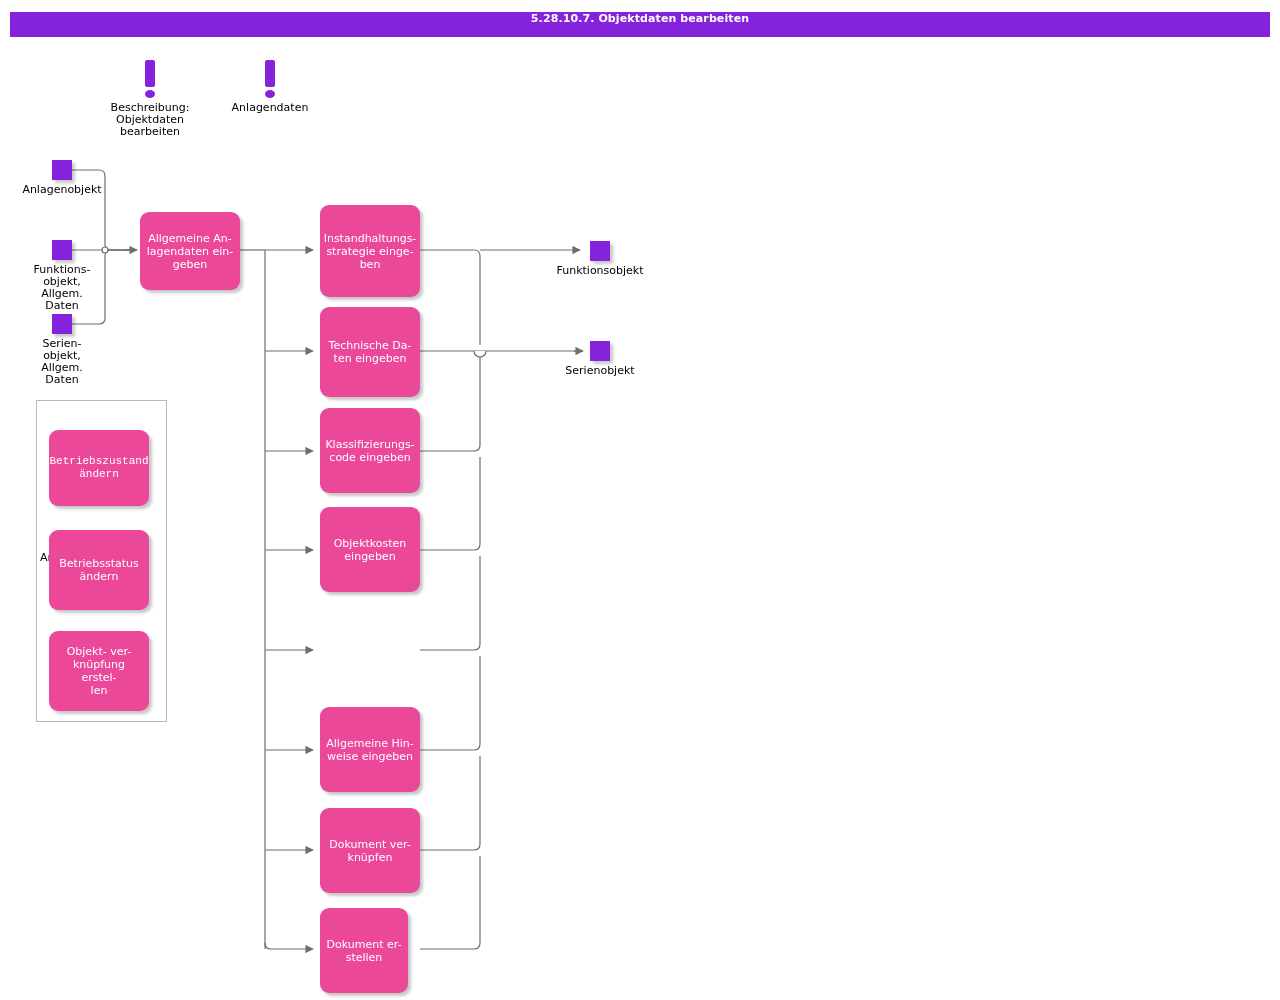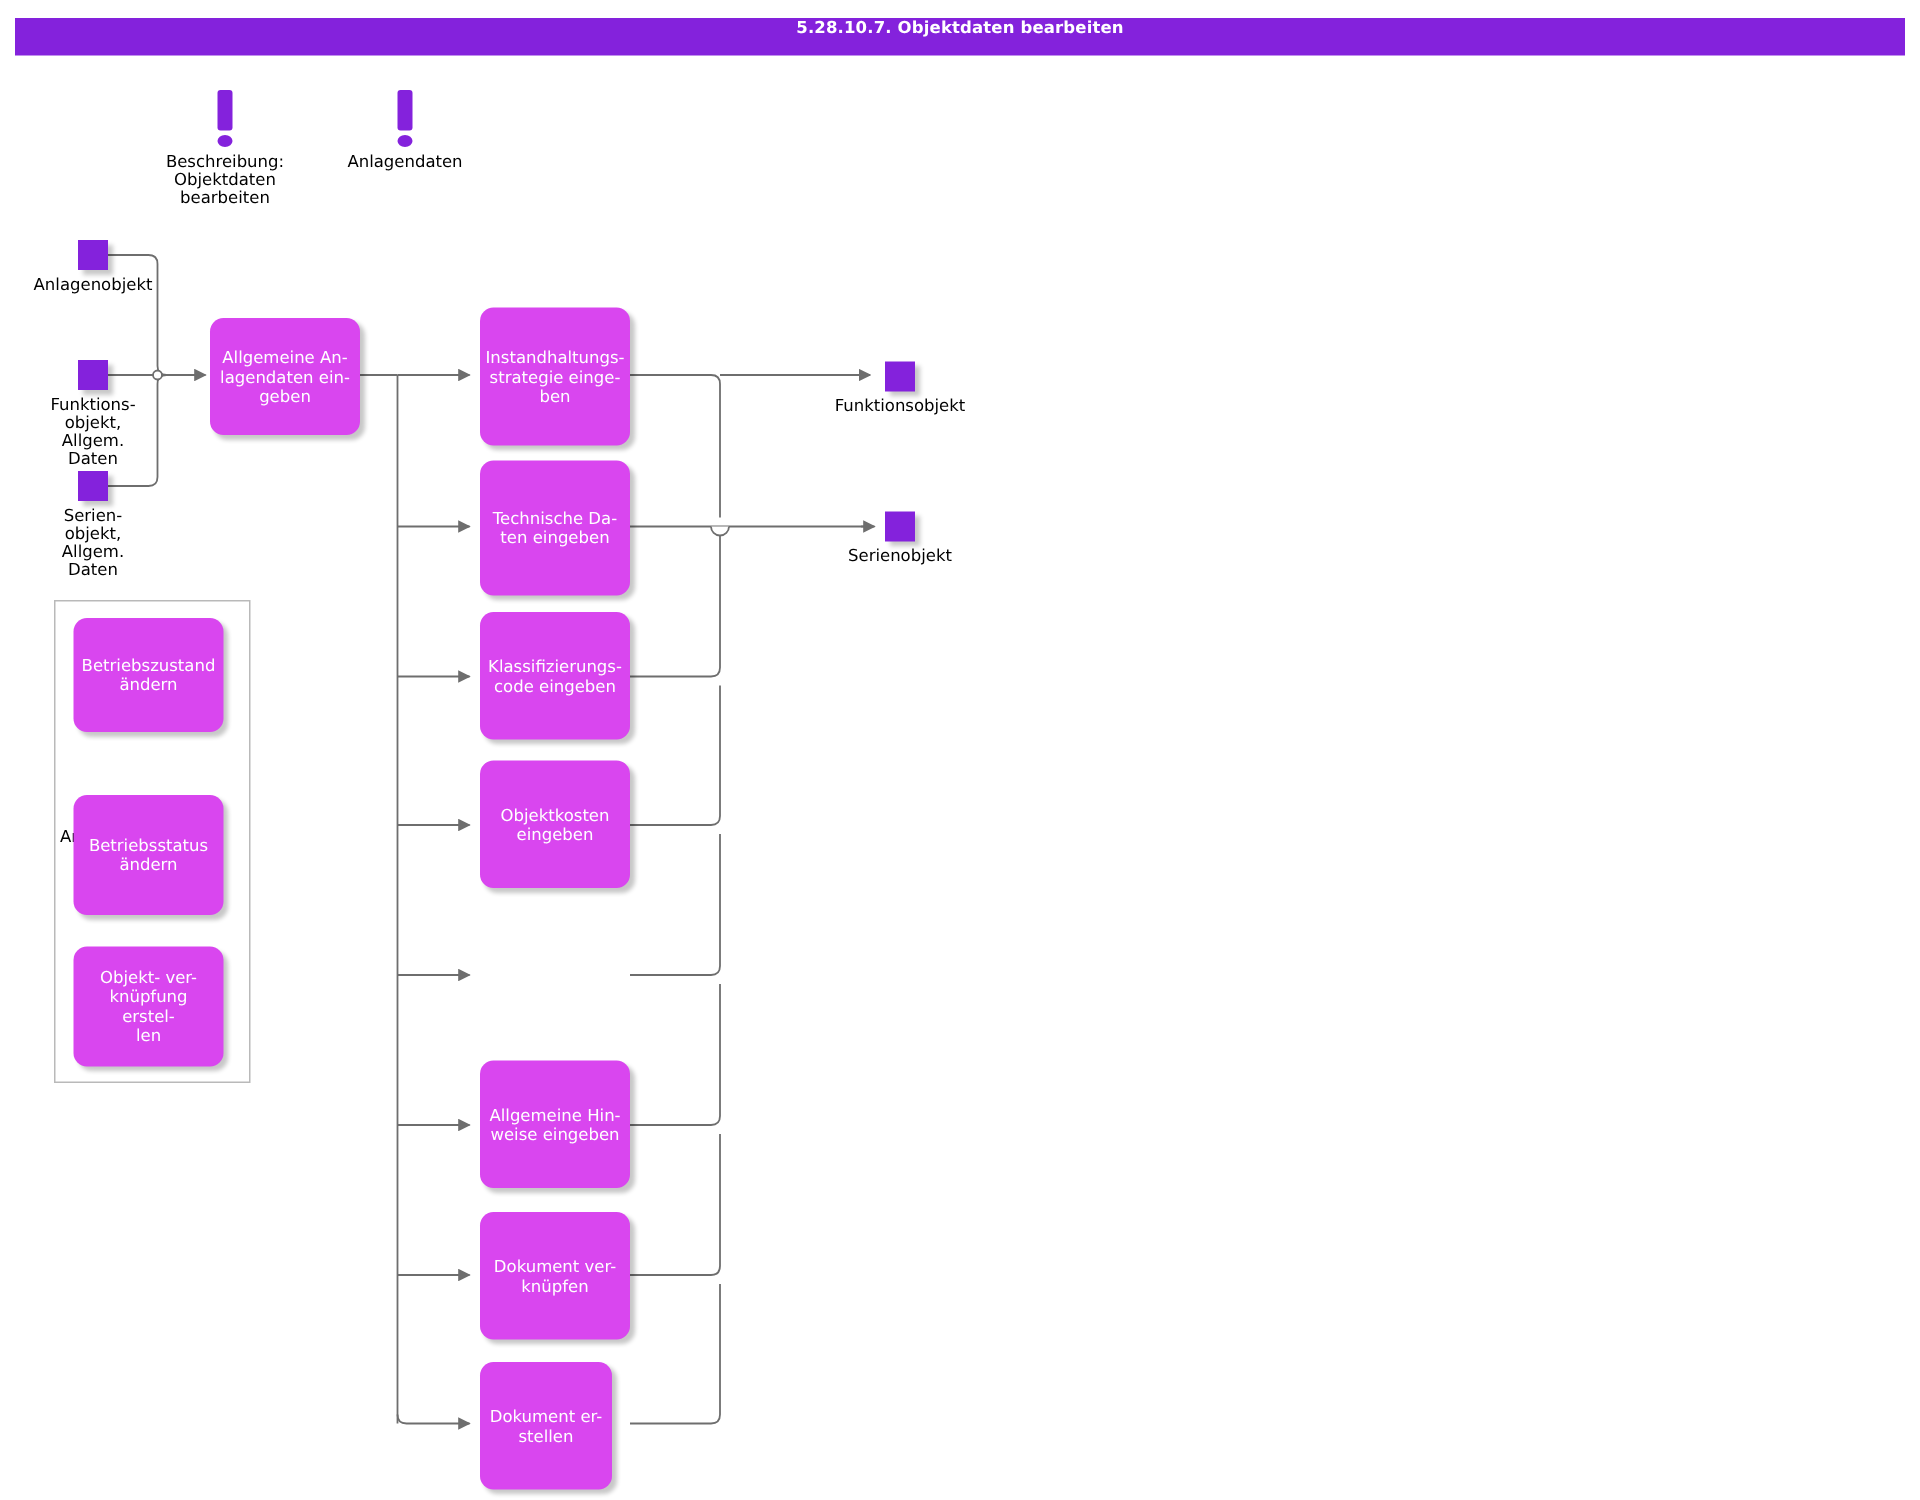--- a/index.html
+++ b/index.html
@@ -45,21 +45,21 @@
     left: 0;
     top: 0;
     width: 1280px;
     height: 1000px;
     pointer-events: none;
   }
 
   
   .proc {
     position: absolute;
-    background: #d946ef;
+    background: #ec4899;
     border-radius: 9px;
     box-shadow: 3px 3px 3px rgba(0,0,0,0.22);
     color: #ffffff;
     font-size: 11px;
     line-height: 13px;
     display: flex;
     align-items: center;
     justify-content: center;
     text-align: center;
     padding: 2px 5px;
@@ -266,21 +266,21 @@
 weise eingeben</div>
   <div class="proc" style="left:320px; top:808px; width:100px; height:85px;">Dokument ver-
 knüpfen</div>
   <div class="proc" style="left:320px; top:908px; width:88px; height:85px;">Dokument er-
 stellen</div>
 
   <div id="group-frame"></div>
 
   <div class="occluded-label" style="left:40px; top:552px;">Anlagenobjekt</div>
 
-  <div class="proc" style="left:49px; top:412px; width:100px; height:76px;">Betriebszustand
+  <div class="proc" style="left:49px; top:430px; width:100px; height:76px;font-family:Liberation Mono, monospace;">Betriebszustand
 ändern</div>
   <div class="proc" style="left:49px; top:530px; width:100px; height:80px;">Betriebsstatus
 ändern</div>
   <div class="proc" style="left:49px; top:631px; width:100px; height:80px;">Objekt- ver-
 knüpfung erstel-
 len</div>
 
 </div>
 
 </body></html>

